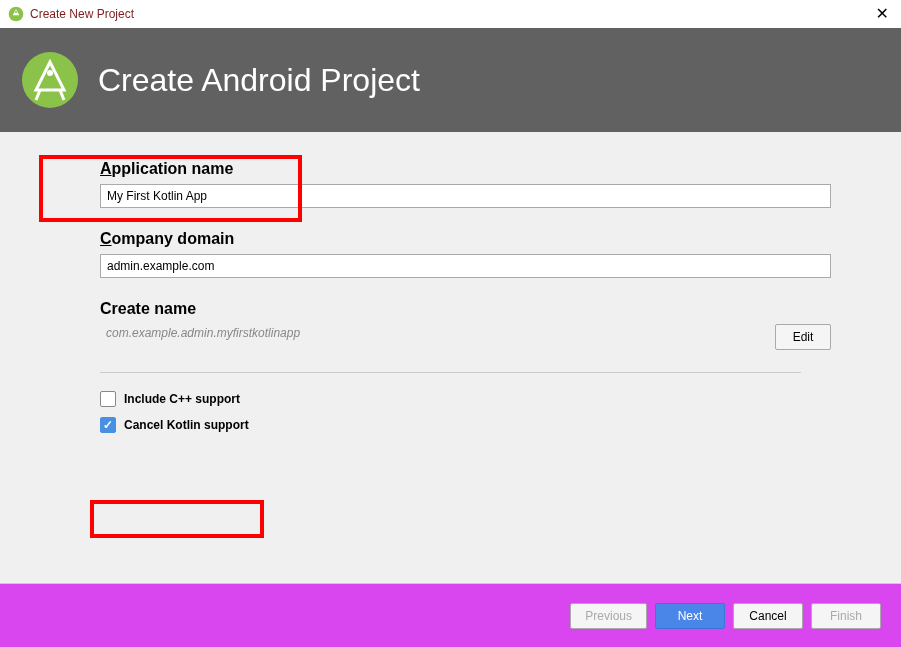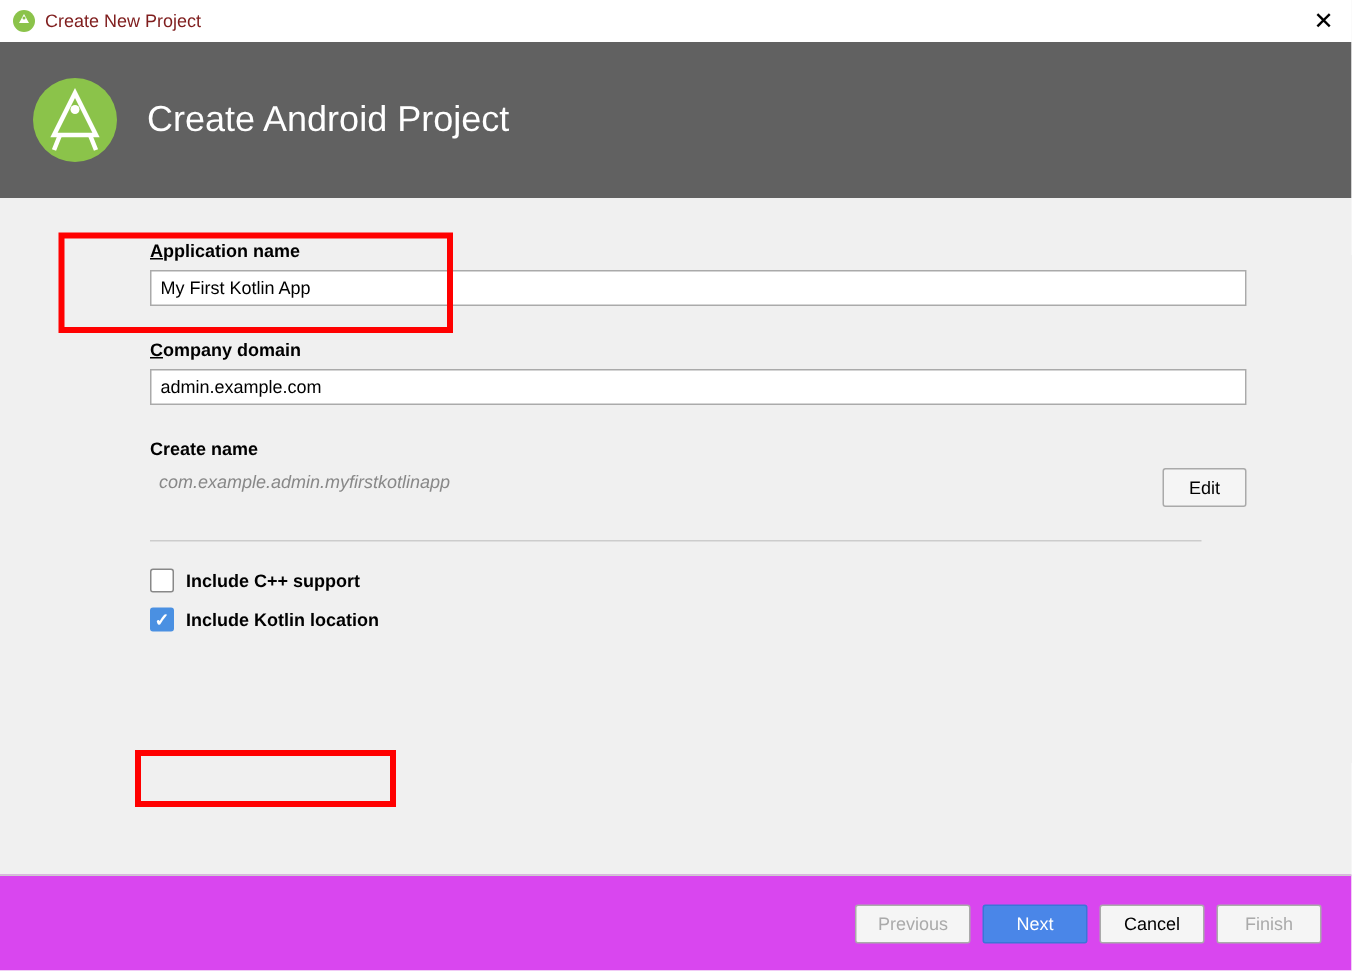--- a/index.html
+++ b/index.html
@@ -55,36 +55,36 @@
     .header-icon {
       width: 60px;
       height: 60px;
       margin-right: 18px;
       display: flex;
       align-items: center;
       justify-content: center;
     }
     .header-title {
       color: #fff;
-      font-size: 24px;
+      font-size: 32px;
       font-weight: 300;
     }
     .content {
       padding: 28px 70px 20px 70px;
       background: #f0f0f0;
       height: calc(647px - 28px - 104px - 64px);
       overflow: auto;
     }
     .form-group {
       margin-bottom: 22px;
     }
     .form-label {
       display: block;
       font-weight: bold;
-      font-size: 12px;
+      font-size: 16px;
       color: #000;
       margin-bottom: 6px;
       margin-left: 30px;
     }
     .underline-first {
       text-decoration: underline;
     }
     .input-row {
       display: flex;
       align-items: flex-start;
@@ -279,21 +279,21 @@
 
   <hr class="divider">
 
   <div class="checkbox-row">
     <span class="checkbox"></span>
     <span class="checkbox-label">Include C++ support</span>
   </div>
 
   <div class="checkbox-row">
     <span class="checkbox checked"></span>
-    <span class="checkbox-label">Include Kotlin location</span>
+    <span class="checkbox-label">Cancel Kotlin support</span>
   </div>
 
 </div>
 
 <div class="footer">
   <button class="footer-btn" disabled="">Previous</button>
   <button class="footer-btn primary">Next</button>
   <button class="footer-btn">Cancel</button>
   <button class="footer-btn" disabled="">Finish</button>
 </div>

